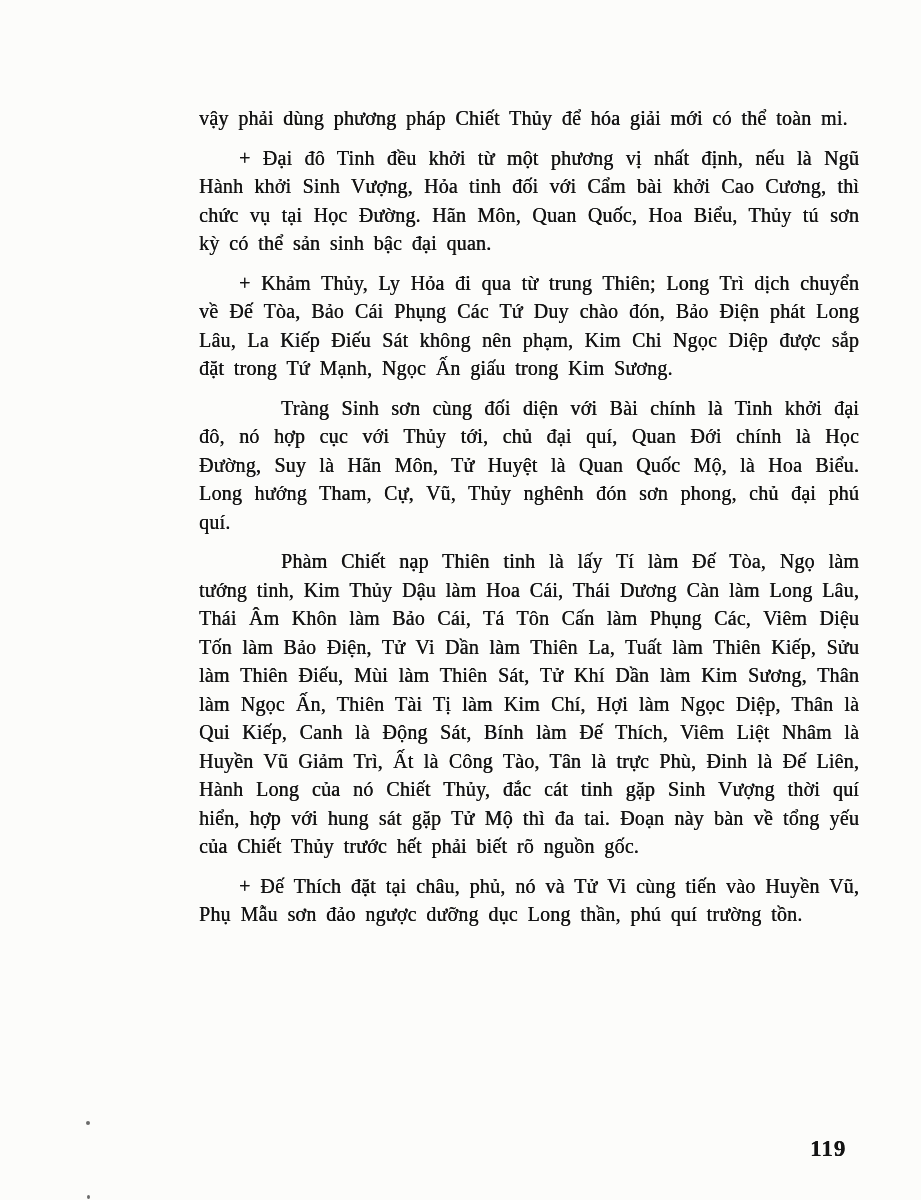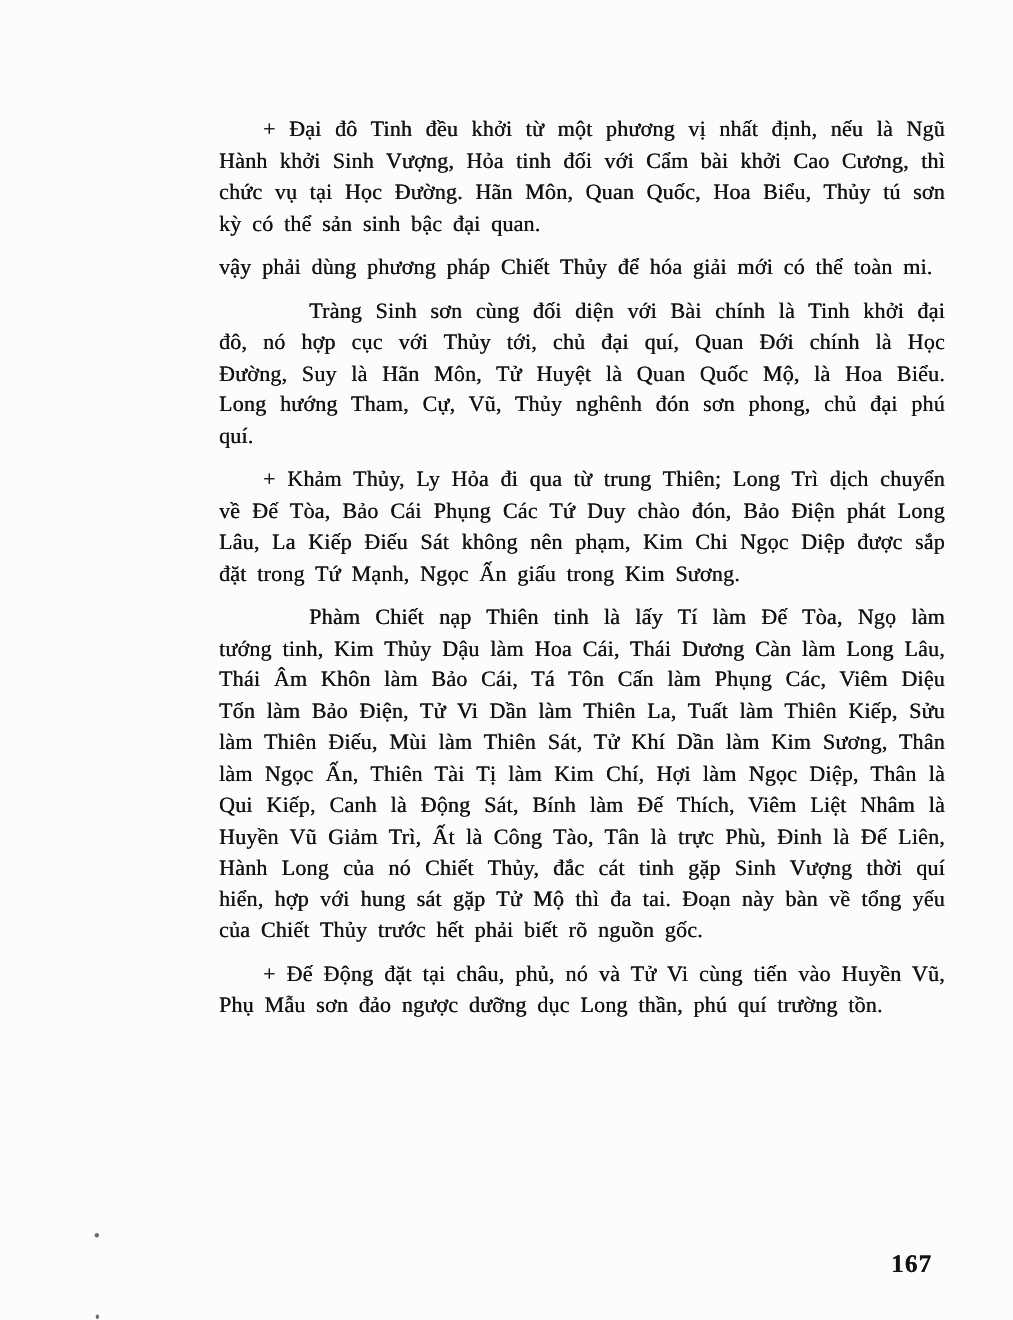--- a/index.html
+++ b/index.html
@@ -59,32 +59,32 @@
   }
   .speck-1 { left: 86px; top: 1121px; }
   .speck-2 { left: 87px; top: 1195px; width: 3px; height: 4px; }
 </style>
 </head>
 <body>
 
 <div class="scan-page">
 
   <div class="text-block">
+    <p class="para indent-none">vậy phải dùng phương pháp Chiết Thủy để hóa giải mới có thể toàn mi.</p>
+
     <p class="para indent-plus">+ Đại đô Tinh đều khởi từ một phương vị nhất định, nếu là Ngũ Hành khởi Sinh Vượng, Hỏa tinh đối với Cẩm bài khởi Cao Cương, thì chức vụ tại Học Đường. Hãn Môn, Quan Quốc, Hoa Biểu, Thủy tú sơn kỳ có thể sản sinh bậc đại quan.</p>
 
-    <p class="para indent-none">vậy phải dùng phương pháp Chiết Thủy để hóa giải mới có thể toàn mi.</p>
+    <p class="para indent-plus">+ Khảm Thủy, Ly Hỏa đi qua từ trung Thiên; Long Trì dịch chuyển về Đế Tòa, Bảo Cái Phụng Các Tứ Duy chào đón, Bảo Điện phát Long Lâu, La Kiếp Điếu Sát không nên phạm, Kim Chi Ngọc Diệp được sắp đặt trong Tứ Mạnh, Ngọc Ấn giấu trong Kim Sương.</p>
 
     <p class="para indent-deep">Tràng Sinh sơn cùng đối diện với Bài chính là Tinh khởi đại đô, nó hợp cục với Thủy tới, chủ đại quí, Quan Đới chính là Học Đường, Suy là Hãn Môn, Tử Huyệt là Quan Quốc Mộ, là Hoa Biểu. Long hướng Tham, Cự, Vũ, Thủy nghênh đón sơn phong, chủ đại phú quí.</p>
 
-    <p class="para indent-plus">+ Khảm Thủy, Ly Hỏa đi qua từ trung Thiên; Long Trì dịch chuyển về Đế Tòa, Bảo Cái Phụng Các Tứ Duy chào đón, Bảo Điện phát Long Lâu, La Kiếp Điếu Sát không nên phạm, Kim Chi Ngọc Diệp được sắp đặt trong Tứ Mạnh, Ngọc Ấn giấu trong Kim Sương.</p>
-
     <p class="para indent-deep">Phàm Chiết nạp Thiên tinh là lấy Tí làm Đế Tòa, Ngọ làm tướng tinh, Kim Thủy Dậu làm Hoa Cái, Thái Dương Càn làm Long Lâu, Thái Âm Khôn làm Bảo Cái, Tá Tôn Cấn làm Phụng Các, Viêm Diệu Tốn làm Bảo Điện, Tử Vi Dần làm Thiên La, Tuất làm Thiên Kiếp, Sửu làm Thiên Điếu, Mùi làm Thiên Sát, Tử Khí Dần làm Kim Sương, Thân làm Ngọc Ấn, Thiên Tài Tị làm Kim Chí, Hợi làm Ngọc Diệp, Thân là Qui Kiếp, Canh là Động Sát, Bính làm Đế Thích, Viêm Liệt Nhâm là Huyền Vũ Giảm Trì, Ất là Công Tào, Tân là trực Phù, Đinh là Đế Liên, Hành Long của nó Chiết Thủy, đắc cát tinh gặp Sinh Vượng thời quí hiển, hợp với hung sát gặp Tử Mộ thì đa tai. Đoạn này bàn về tổng yếu của Chiết Thủy trước hết phải biết rõ nguồn gốc.</p>
 
-    <p class="para indent-plus">+ Đế Động đặt tại châu, phủ, nó và Tử Vi cùng tiến vào Huyền Vũ, Phụ Mẫu sơn đảo ngược dưỡng dục Long thần, phú quí trường tồn.</p>
+    <p class="para indent-plus">+ Đế Thích đặt tại châu, phủ, nó và Tử Vi cùng tiến vào Huyền Vũ, Phụ Mẫu sơn đảo ngược dưỡng dục Long thần, phú quí trường tồn.</p>
 
   </div>
 
-  <div class="page-number">167</div>
+  <div class="page-number">119</div>
 
   <div class="speck speck-1"></div>
   <div class="speck speck-2"></div>
 
 </div>
 
 </body></html>

